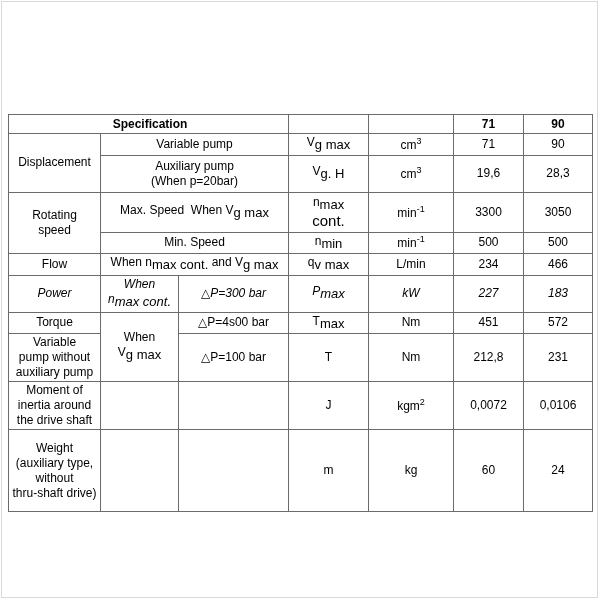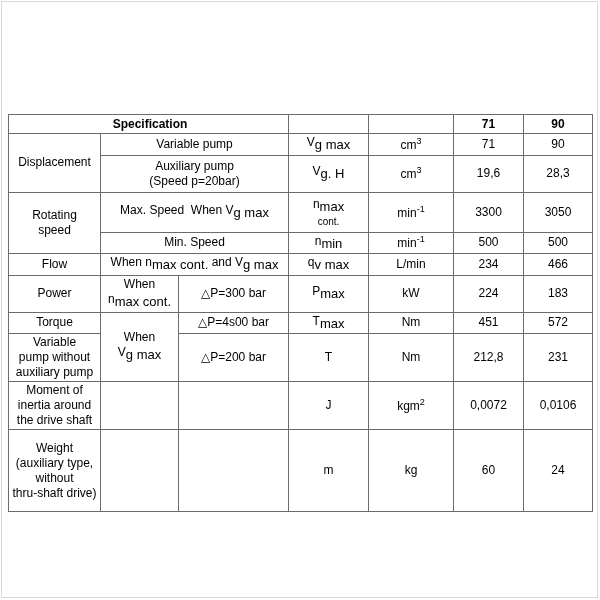--- a/index.html
+++ b/index.html
@@ -30,26 +30,26 @@
     text-align: center;
     vertical-align: middle;
     padding: 1px 3px;
     overflow: hidden;
     word-wrap: break-word;
   }
   .spec tr.header-row td { font-weight: bold; }
   td.spec-title { text-align: center; padding-left: 6px; }
   sub { font-size: 13px; }
   sup { font-size: 9px; }
-  .small { font-size: 10px; line-height: 1.1; }
+  .small { font-size: 15px; line-height: 1.1; }
   .h19 { height: 19px; }
   .h18 { height: 18px; }
   .h37 { height: 37px; }
   .h40 { height: 40px; }
-  .h34 { height: 34px; }
+  .h34 { height: 34px; font-style: italic; }
   .h46 { height: 46px; }
   .h82 { height: 82px; }
 </style>
 </head>
 <body>
 
 <div class="page-frame"></div>
 
 <table class="spec">
   <colgroup>
@@ -76,21 +76,21 @@
     <td colspan="2">Variable pump</td>
     <td><span>V</span><sub>g max</sub></td>
     <td><span>cm</span><sup>3</sup></td>
     <td>71</td>
     <td>90</td>
   </tr>
 
   <tr class="h37">
     <td colspan="2">
       <div>Auxiliary pump</div>
-      <div>(Speed p=20bar)</div>
+      <div>(When p=20bar)</div>
     </td>
     <td><span>V</span><sub>g. H</sub></td>
     <td><span>cm</span><sup>3</sup></td>
     <td>19,6</td>
     <td>28,3</td>
   </tr>
 
   <tr class="h40">
     <td rowspan="2">
       <div>Rotating</div>
@@ -125,21 +125,21 @@
 
   <tr class="h34">
     <td>Power</td>
     <td>
       <div>When</div>
       <div><span>n</span><sub>max cont.</sub></div>
     </td>
     <td>△P=300 bar</td>
     <td><span>P</span><sub>max</sub></td>
     <td>kW</td>
-    <td>224</td>
+    <td>227</td>
     <td>183</td>
   </tr>
 
   <tr class="h18">
     <td>Torque</td>
     <td rowspan="2">
       <div>When</div>
       <div><span>V</span><sub>g max</sub></div>
     </td>
     <td>△P=4s00 bar</td>
@@ -148,21 +148,21 @@
     <td>451</td>
     <td>572</td>
   </tr>
 
   <tr class="h46">
     <td>
       <div>Variable</div>
       <div>pump without</div>
       <div>auxiliary pump</div>
     </td>
-    <td>△P=200 bar</td>
+    <td>△P=100 bar</td>
     <td>T</td>
     <td>Nm</td>
     <td>212,8</td>
     <td>231</td>
   </tr>
 
   <tr class="h46">
     <td>
       <div>Moment of</div>
       <div>inertia around</div>

